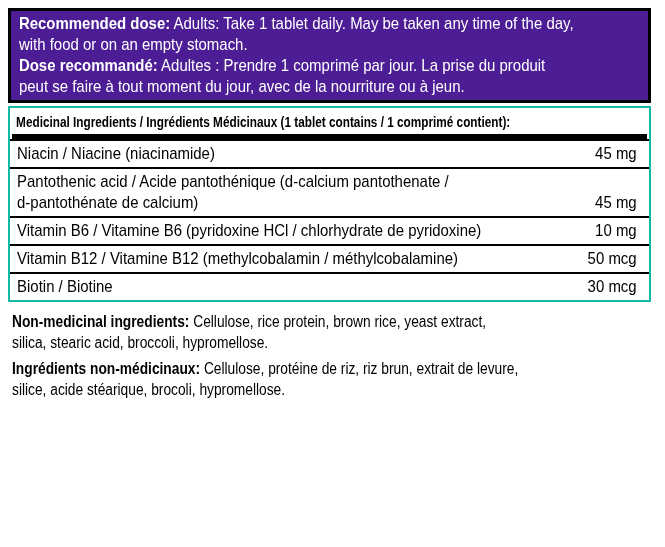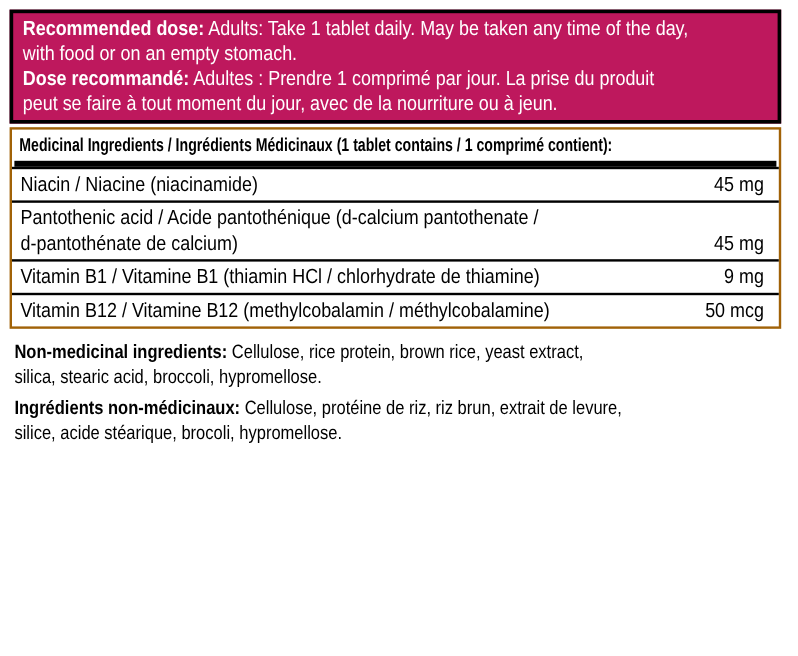--- a/index.html
+++ b/index.html
@@ -12,27 +12,27 @@
     overflow: hidden;
   }
   .root { box-sizing: border-box; padding: 8px 14px 0 8px; width: 665px; }
 
   
   .cx88 { width: calc(100% / 0.88); transform: scaleX(0.88); transform-origin: 0 0; box-sizing: border-box; }
   .cx86 { width: calc(100% / 0.86); transform: scaleX(0.86); transform-origin: 0 0; box-sizing: border-box; }
   .cx76 { width: calc(100% / 0.76); transform: scaleX(0.76); transform-origin: 0 0; box-sizing: border-box; }
 
   
-  .dose-box { border: 3px solid #000; background: #be185d; color: #fff; }
+  .dose-box { border: 3px solid #000; background: #4c1d95; color: #fff; }
   .dose-in { padding: 2px 9px 3px; }
   .dose-line { font-size: 17px; line-height: 21px; white-space: nowrap; }
   .dose-line b { font-weight: bold; }
 
   
-  .ing-table { border: 2px solid #a16207; margin-top: 3px; }
+  .ing-table { border: 2px solid #14b8a6; margin-top: 3px; }
   .hdr {
     font-weight: bold; font-size: 15.5px; line-height: 21px;
     padding: 3px 8px 2px; white-space: nowrap;
   }
   .bar { height: 5px; background: #000; margin: 0 2px; }
   .row { border-top: 2px solid #000; }
   .row.first { border-top: none; }
   .row-in {
     display: flex; justify-content: space-between; align-items: flex-end;
     padding: 2px 14px 3px 8px; font-size: 17px; line-height: 21px;
@@ -76,37 +76,43 @@
     <div class="row">
       <div class="row-in cx88">
         <div class="lab">
           <div>Pantothenic acid / Acide pantothénique (d-calcium pantothenate /</div>
           <div>d-pantothénate de calcium)</div>
         </div>
         <div class="amt">45 mg</div>
       </div>
     </div>
 
+    <div class="row">
+      <div class="row-in cx88">
+        <div class="lab">Vitamin B6 / Vitamine B6 (pyridoxine HCl / chlorhydrate de pyridoxine)</div>
+        <div class="amt">10 mg</div>
+      </div>
+    </div>
 
 
-    <div class="row">
-      <div class="row-in cx88">
-        <div class="lab">Vitamin B1 / Vitamine B1 (thiamin HCl / chlorhydrate de thiamine)</div>
-        <div class="amt">9 mg</div>
-      </div>
-    </div>
 
 
     <div class="row">
       <div class="row-in cx88">
         <div class="lab">Vitamin B12 / Vitamine B12 (methylcobalamin / méthylcobalamine)</div>
         <div class="amt">50 mcg</div>
       </div>
     </div>
 
+    <div class="row">
+      <div class="row-in cx88">
+        <div class="lab">Biotin / Biotine</div>
+        <div class="amt">30 mcg</div>
+      </div>
+    </div>
   </div>
 
   <div class="nonmed">
     <div class="nm-par cx86">
       <div class="nm-line"><b>Non-medicinal ingredients:</b><span> Cellulose, rice protein, brown rice, yeast extract,</span></div>
       <div class="nm-line">silica, stearic acid, broccoli, hypromellose.</div>
     </div>
     <div class="nm-par cx86">
       <div class="nm-line"><b>Ingrédients non-médicinaux:</b><span> Cellulose, protéine de riz, riz brun, extrait de levure,</span></div>
       <div class="nm-line">silice, acide stéarique, brocoli, hypromellose.</div>

